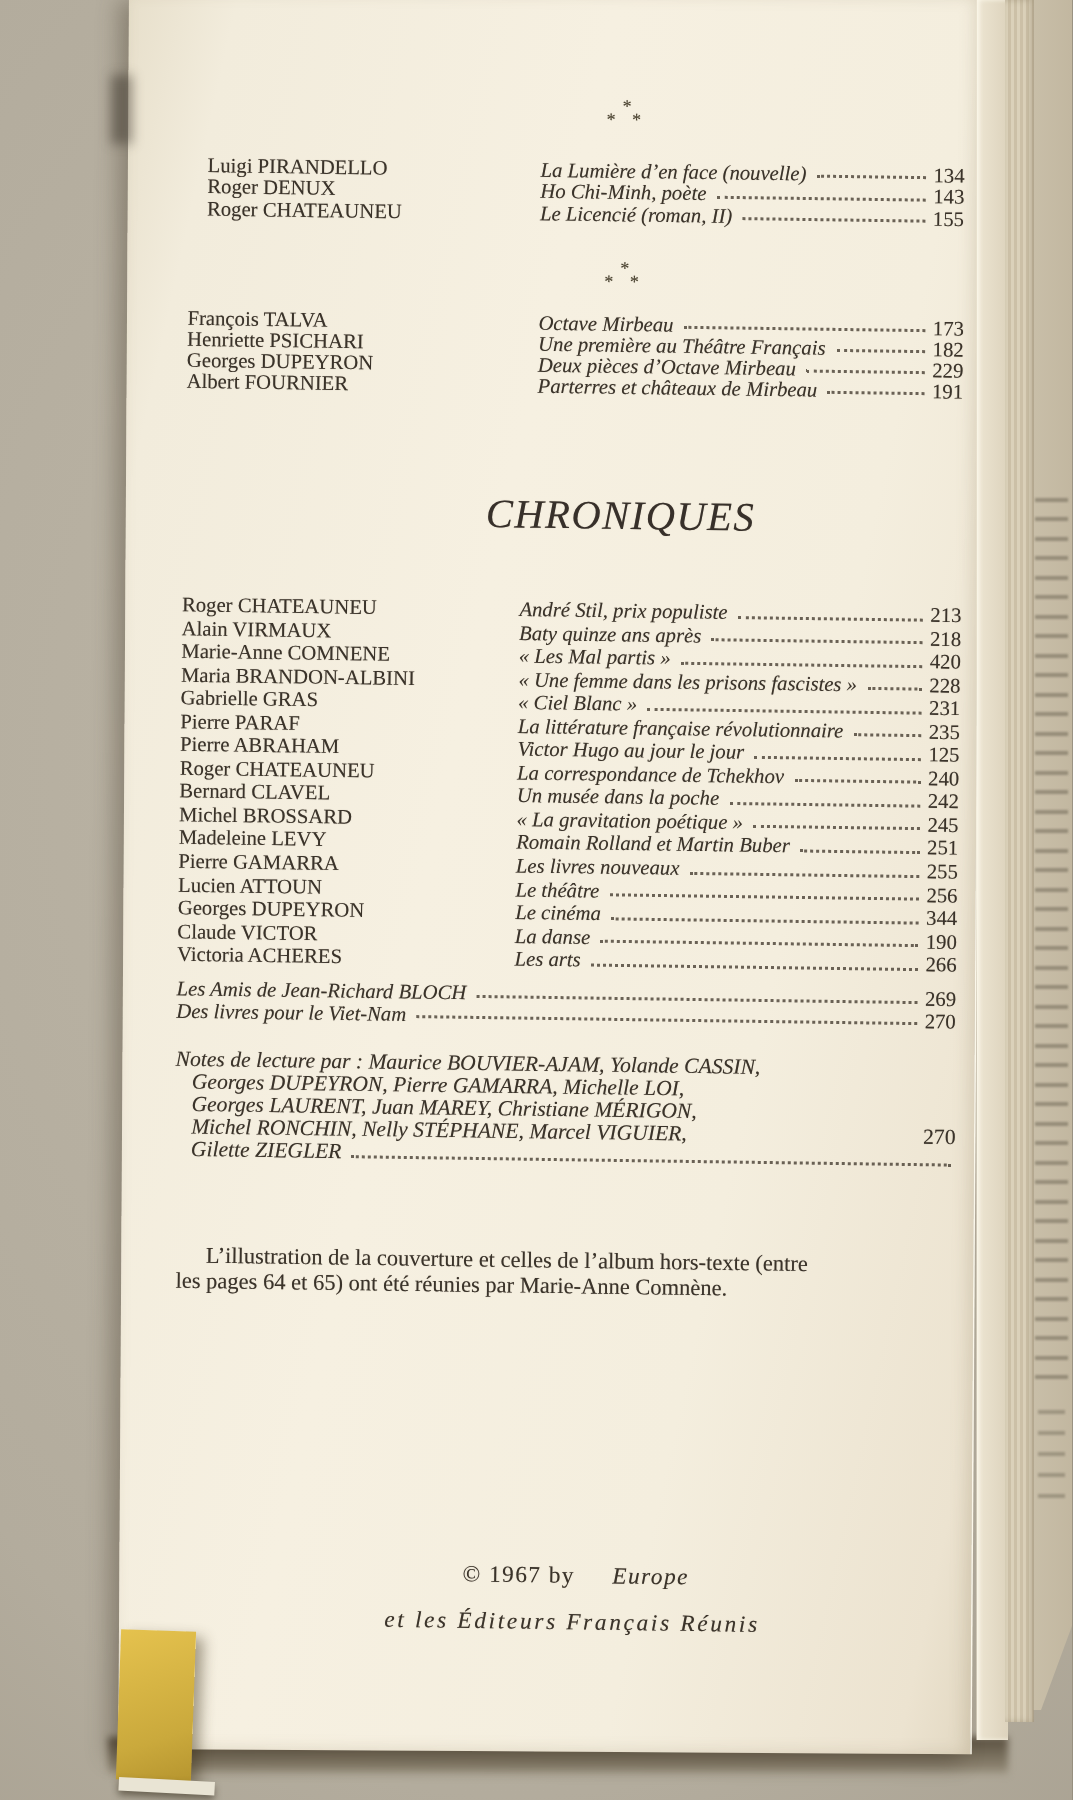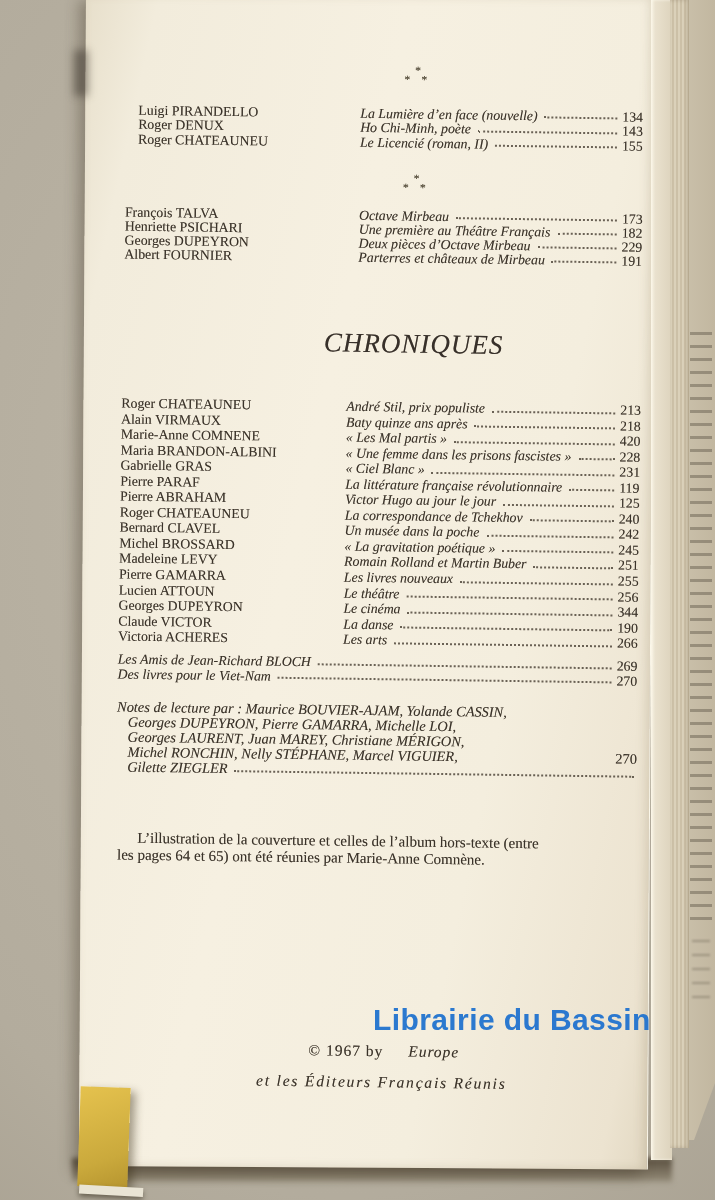--- a/index.html
+++ b/index.html
@@ -178,21 +178,21 @@
           <div class="row">
     <span class="author">Gabrielle GRAS</span>
     <span class="title">« Ciel Blanc »</span>
     <span class="leader"></span>
     <span class="pnum">231</span>
   </div>
           <div class="row">
     <span class="author">Pierre PARAF</span>
     <span class="title">La littérature française révolutionnaire</span>
     <span class="leader"></span>
-    <span class="pnum">119</span>
+    <span class="pnum">235</span>
   </div>
           <div class="row">
     <span class="author">Pierre ABRAHAM</span>
     <span class="title">Victor Hugo au jour le jour</span>
     <span class="leader"></span>
     <span class="pnum">125</span>
   </div>
           <div class="row">
     <span class="author">Roger CHATEAUNEU</span>
     <span class="title">La correspondance de Tchekhov</span>
@@ -291,15 +291,14 @@
   <div class="edge1"></div>
   <div class="edge2"></div>
   <div class="adjacent">
     <div class="smudge"></div>
     <div class="smudge2"></div>
   </div>
 
   <div class="cover-wedge"></div>
   <div class="notch"></div>
 
-  <div class="watermark">Librairie du Bassin</div>
 
 </div>
 
 </body></html>

